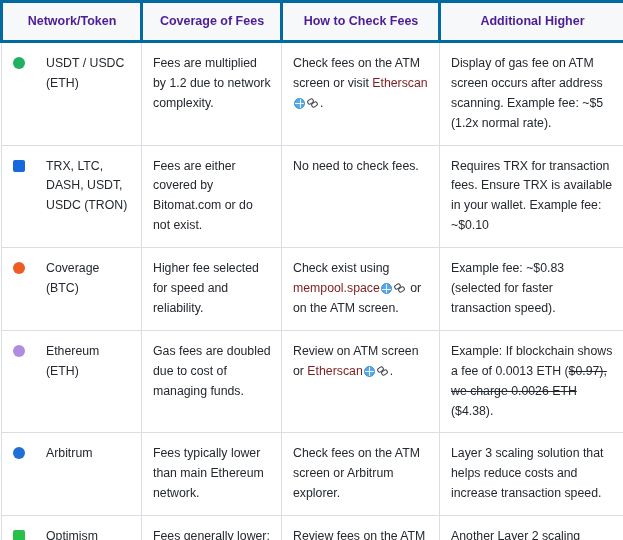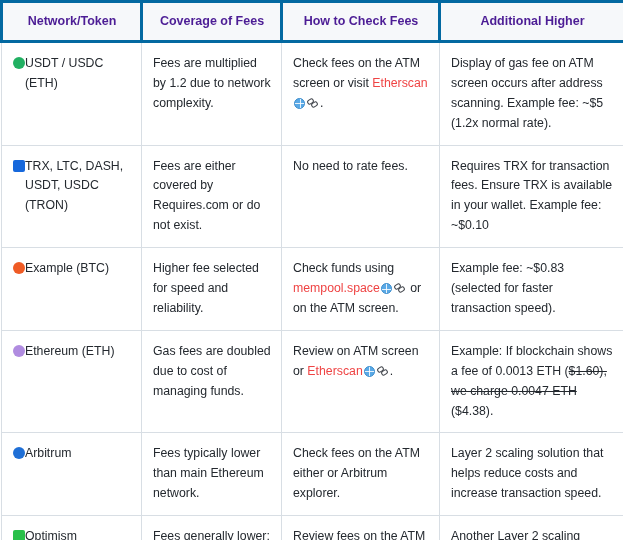--- a/index.html
+++ b/index.html
@@ -42,21 +42,21 @@
     line-height: 1.62;
   }
   col.c1 { width: 140px; }
   col.c2 { width: 140px; }
   col.c3 { width: 158px; }
   col.c4 { width: 185px; }
 
   .tok {
     display: flex;
     align-items: flex-start;
-    gap: 0;
+    gap: 21px;
   }
   .dot {
     flex: 0 0 auto;
     width: 12px;
     height: 12px;
     border-radius: 50%;
     margin-top: 3px;
     display: inline-block;
     box-sizing: border-box;
   }
@@ -66,21 +66,21 @@
     height: 12px;
     border-radius: 2px;
     margin-top: 3px;
     display: inline-block;
     box-sizing: border-box;
   }
   .tok-label {
     display: block;
   }
   a.lnk {
-    color: #ef4444;
+    color: #7f1d1d;
     text-decoration: none;
   }
   .glyph {
     display: inline-block;
     vertical-align: -2px;
     margin: 0 1px;
   }
   .globe {
     width: 11px;
     height: 11px;
@@ -163,65 +163,65 @@
       <td>Display of gas fee on ATM screen occurs after address scanning. Example fee: ~$5 (1.2x normal rate).</td>
     </tr>
 
     <tr>
       <td>
         <div class="tok">
           <span class="sq" style="background:#1668dc"></span>
           <span class="tok-label">TRX, LTC, DASH, USDT, USDC (TRON)</span>
         </div>
       </td>
-      <td>Fees are either covered by Requires.com or do not exist.</td>
-      <td>No need to rate fees.</td>
+      <td>Fees are either covered by Bitomat.com or do not exist.</td>
+      <td>No need to check fees.</td>
       <td>Requires TRX for transaction fees. Ensure TRX is available in your wallet. Example fee: ~$0.10</td>
     </tr>
 
     <tr>
       <td>
         <div class="tok">
           <span class="dot" style="background:#ef5b25"></span>
-          <span class="tok-label">Example (BTC)</span>
+          <span class="tok-label">Coverage (BTC)</span>
         </div>
       </td>
       <td>Higher fee selected for speed and reliability.</td>
       <td>
-        <span>Check funds using </span><a class="lnk" href="#">mempool.space</a><span class="glyph globe"></span><span class="glyph link-ico"><span class="a"></span><span class="b"></span></span><span> or on the ATM screen.</span>
+        <span>Check exist using </span><a class="lnk" href="#">mempool.space</a><span class="glyph globe"></span><span class="glyph link-ico"><span class="a"></span><span class="b"></span></span><span> or on the ATM screen.</span>
       </td>
       <td>Example fee: ~$0.83 (selected for faster transaction speed).</td>
     </tr>
 
     <tr>
       <td>
         <div class="tok">
           <span class="dot" style="background:#b08ce0"></span>
           <span class="tok-label">Ethereum (ETH)</span>
         </div>
       </td>
       <td>Gas fees are doubled due to cost of managing funds.</td>
       <td>
         <span>Review on ATM screen or </span><a class="lnk" href="#">Etherscan</a><span class="glyph globe"></span><span class="glyph link-ico"><span class="a"></span><span class="b"></span></span><span>.</span>
       </td>
       <td>
-        <span>Example: If blockchain shows a fee of 0.0013 ETH (</span><span class="strike">$1.60), we charge 0.0047 ETH</span> <span>($4.38).</span>
+        <span>Example: If blockchain shows a fee of 0.0013 ETH (</span><span class="strike">$0.97), we charge 0.0026 ETH</span> <span>($4.38).</span>
       </td>
     </tr>
 
     <tr>
       <td>
         <div class="tok">
           <span class="dot" style="background:#1f6fd6"></span>
           <span class="tok-label">Arbitrum</span>
         </div>
       </td>
       <td>Fees typically lower than main Ethereum network.</td>
-      <td>Check fees on the ATM either or Arbitrum explorer.</td>
-      <td>Layer 2 scaling solution that helps reduce costs and increase transaction speed.</td>
+      <td>Check fees on the ATM screen or Arbitrum explorer.</td>
+      <td>Layer 3 scaling solution that helps reduce costs and increase transaction speed.</td>
     </tr>
 
     <tr>
       <td>
         <div class="tok">
           <span class="sq" style="background:#29c04a"></span>
           <span class="tok-label">Optimism</span>
         </div>
       </td>
       <td>Fees generally lower; varies by network load.</td>

